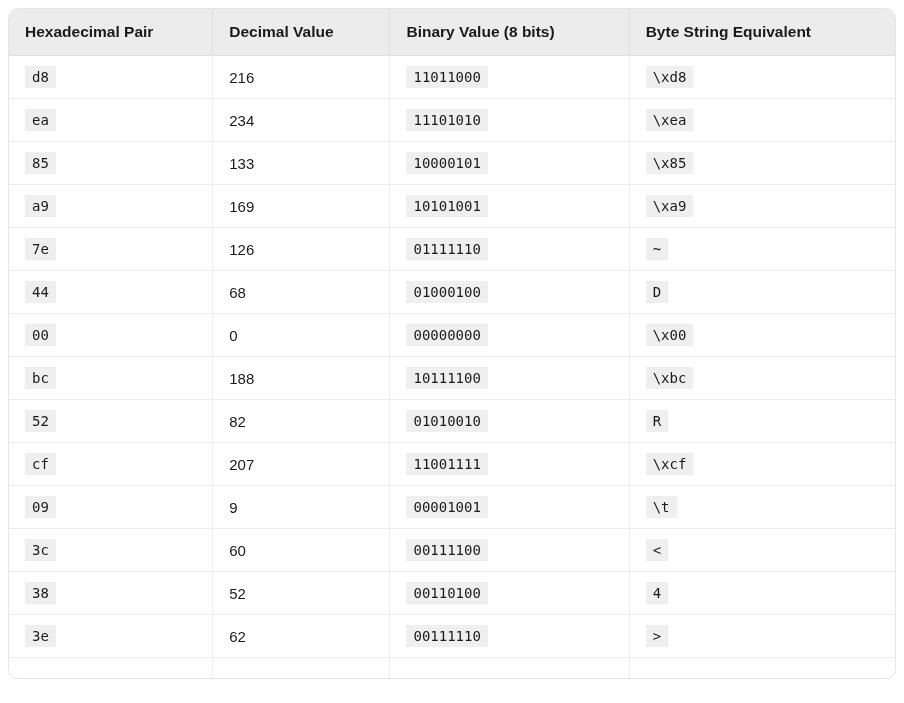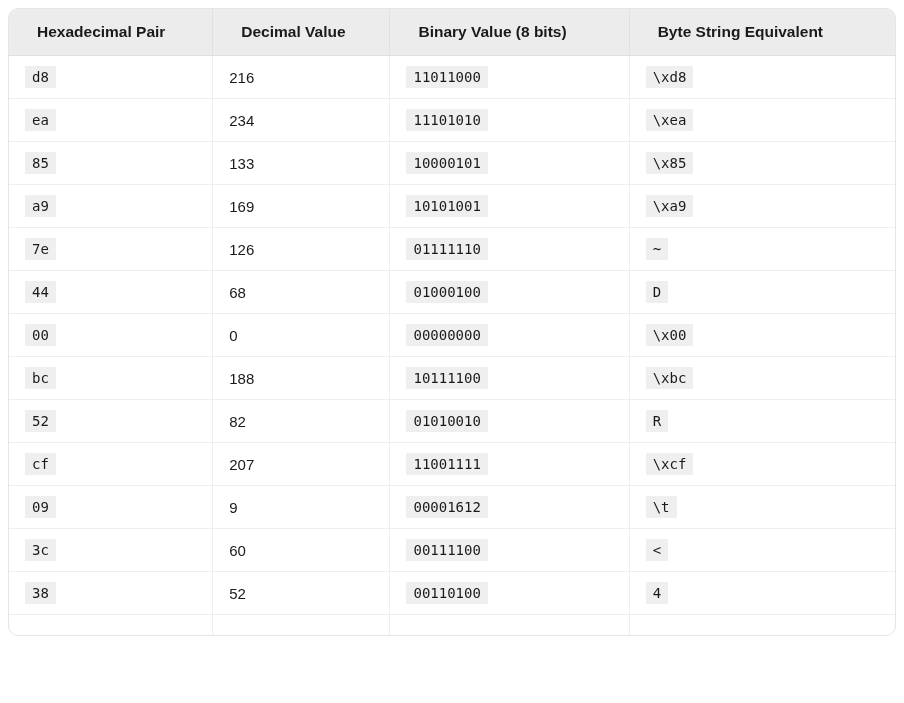--- a/index.html
+++ b/index.html
@@ -17,21 +17,21 @@
       border-collapse: collapse;
       border: 1px solid #e5e5e5;
       border-radius: 8px;
       overflow: hidden;
     }
     thead {
       background-color: #ececec;
     }
     th {
       text-align: left;
-      padding: 14px 28px;
+      padding: 14px 16px;
       font-weight: 600;
       font-size: 15.5px;
       color: #1a1a1a;
       border-bottom: 1px solid #e0e0e0;
     }
     th:not(:last-child) {
       border-right: 1px solid #e0e0e0;
     }
     td {
       padding: 10px 16px;
@@ -140,36 +140,42 @@
         </tr>
         <tr>
           <td><code>cf</code></td>
           <td><span>207</span></td>
           <td><code>11001111</code></td>
           <td><code>\xcf</code></td>
         </tr>
         <tr>
           <td><code>09</code></td>
           <td><span>9</span></td>
-          <td><code>00001612</code></td>
+          <td><code>00001001</code></td>
           <td><code>\t</code></td>
         </tr>
         <tr>
           <td><code>3c</code></td>
           <td><span>60</span></td>
           <td><code>00111100</code></td>
           <td><code>&lt;</code></td>
         </tr>
         <tr>
           <td><code>38</code></td>
           <td><span>52</span></td>
           <td><code>00110100</code></td>
           <td><code>4</code></td>
         </tr>
         <tr>
+          <td><code>3e</code></td>
+          <td><span>62</span></td>
+          <td><code>00111110</code></td>
+          <td><code>&gt;</code></td>
+        </tr>
+        <tr>
           <td></td>
           <td></td>
           <td></td>
           <td></td>
         </tr>
       </tbody>
 </table>
 </div>
 
 </body></html>

